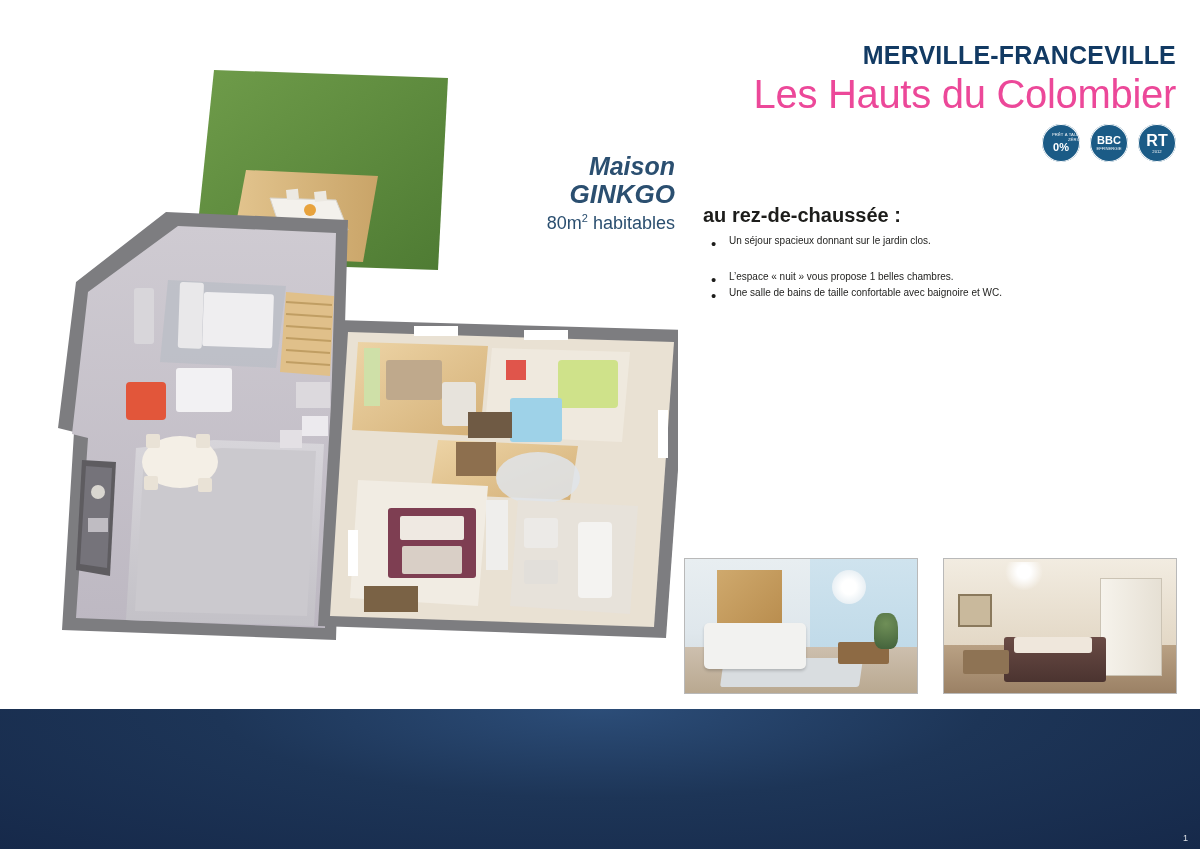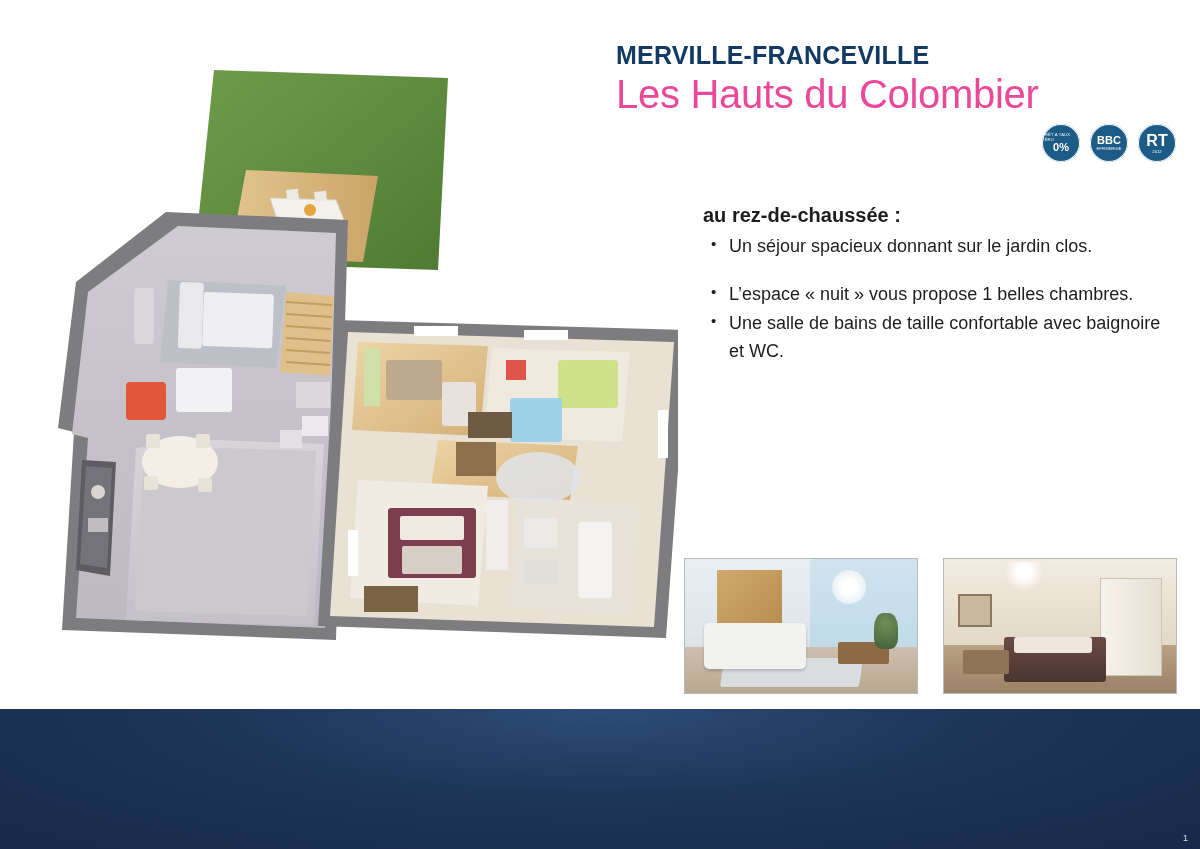--- a/index.html
+++ b/index.html
@@ -19,20 +19,21 @@
   .page {
     position: absolute;
     inset: 0;
   }
 
   
   .brand {
     position: absolute;
     right: 24px;
     top: 42px;
+    text-align: right;
     width: 560px;
   }
   .brand-city {
     font-size: 25px;
     font-weight: bold;
     letter-spacing: 0.2px;
     color: #123a63;
     line-height: 1.1;
   }
   .brand-name {
@@ -145,21 +146,21 @@
   }
   .copy ul {
     list-style: none;
     margin: 0 0 20px 0;
     padding: 0;
   }
   .copy ul li {
     position: relative;
     padding-left: 26px;
     margin: 1px 0;
-    font-size: 18px;
+    font-size: 10px;
   }
   .copy ul li:before {
     content: "•";
     position: absolute;
     left: 8px;
     top: -1px;
     font-size: 15px;
   }
 
   
@@ -397,20 +398,27 @@
         <span class="badge-main">BBC</span>
         <span class="badge-sub">EFFINERGIE</span>
       </div>
       <div class="badge badge-rt">
         <span class="badge-main">RT</span>
         <span class="badge-sub">2012</span>
       </div>
     </div>
   </div>
 
+  <div class="house-label">
+    <div class="house-kicker">Maison</div>
+    <div class="house-model">GINKGO</div>
+    <div class="house-surface">
+      <span>80m</span><sup>2</sup><span> habitables</span>
+    </div>
+  </div>
 
   <div class="copy">
 
     <h3>au rez-de-chaussée :</h3>
     <ul>
       <li>Un séjour spacieux donnant sur le jardin clos.</li>
     </ul>
 
     <ul>
       <li>L’espace « nuit » vous propose 1 belles chambres.</li>

